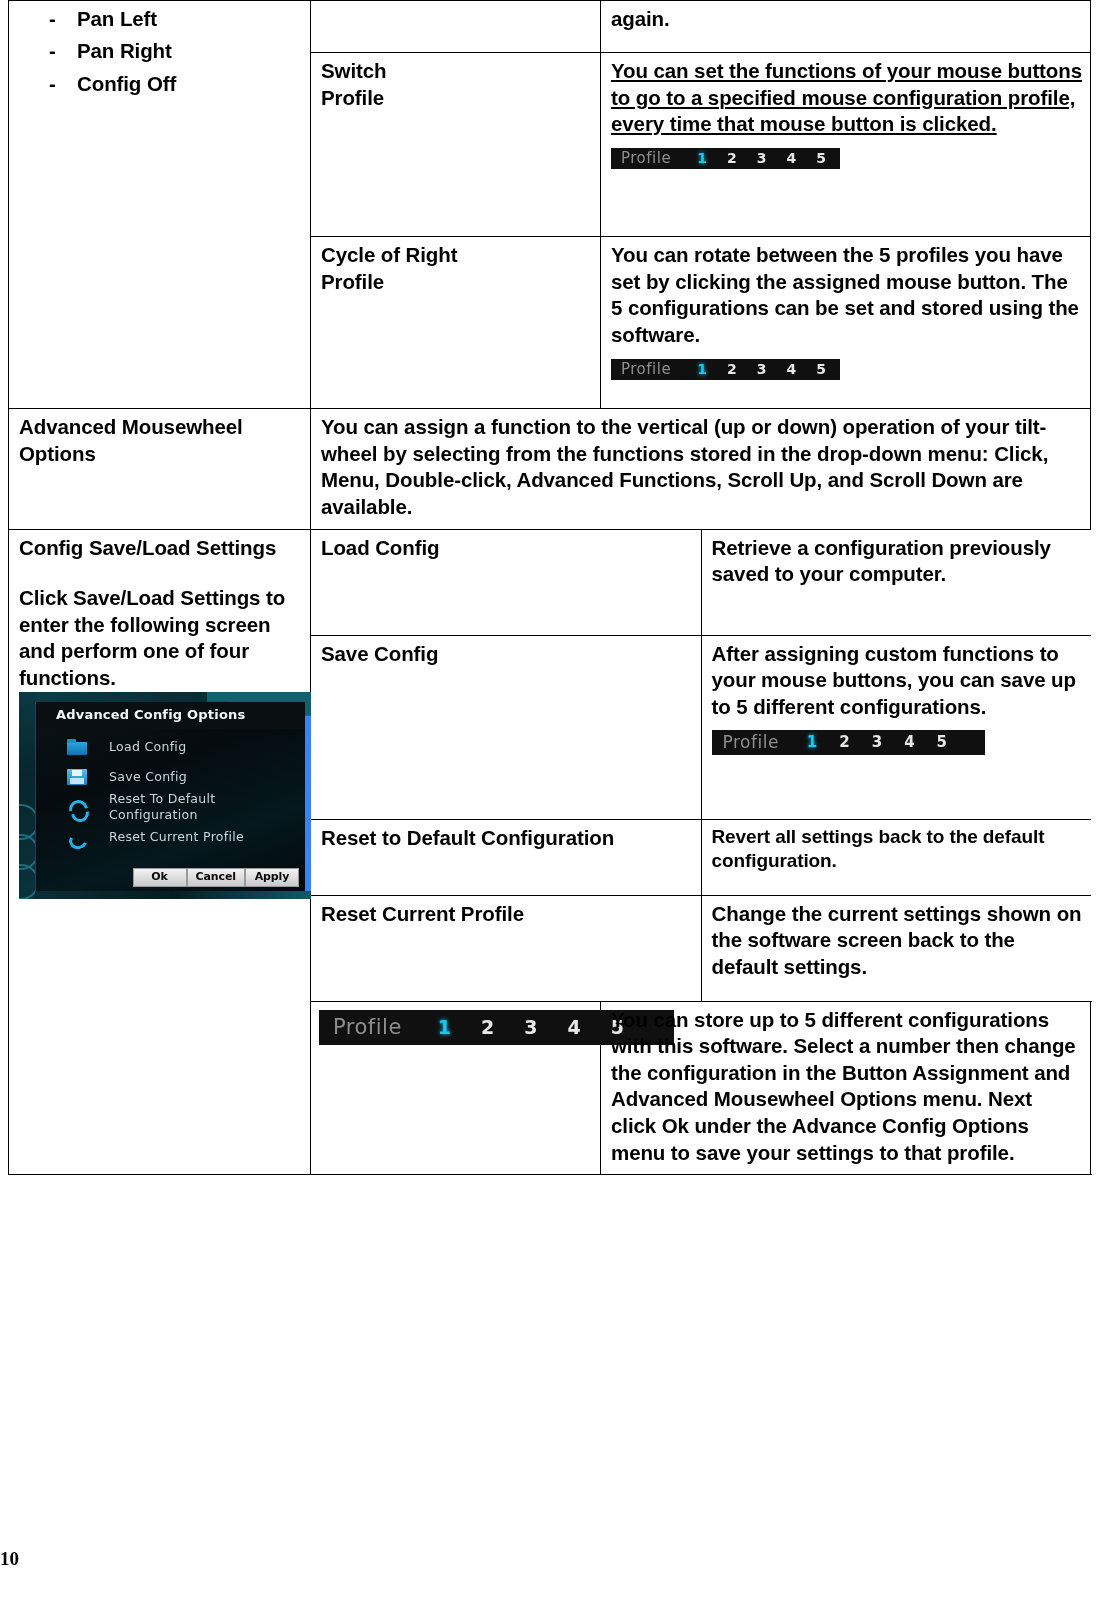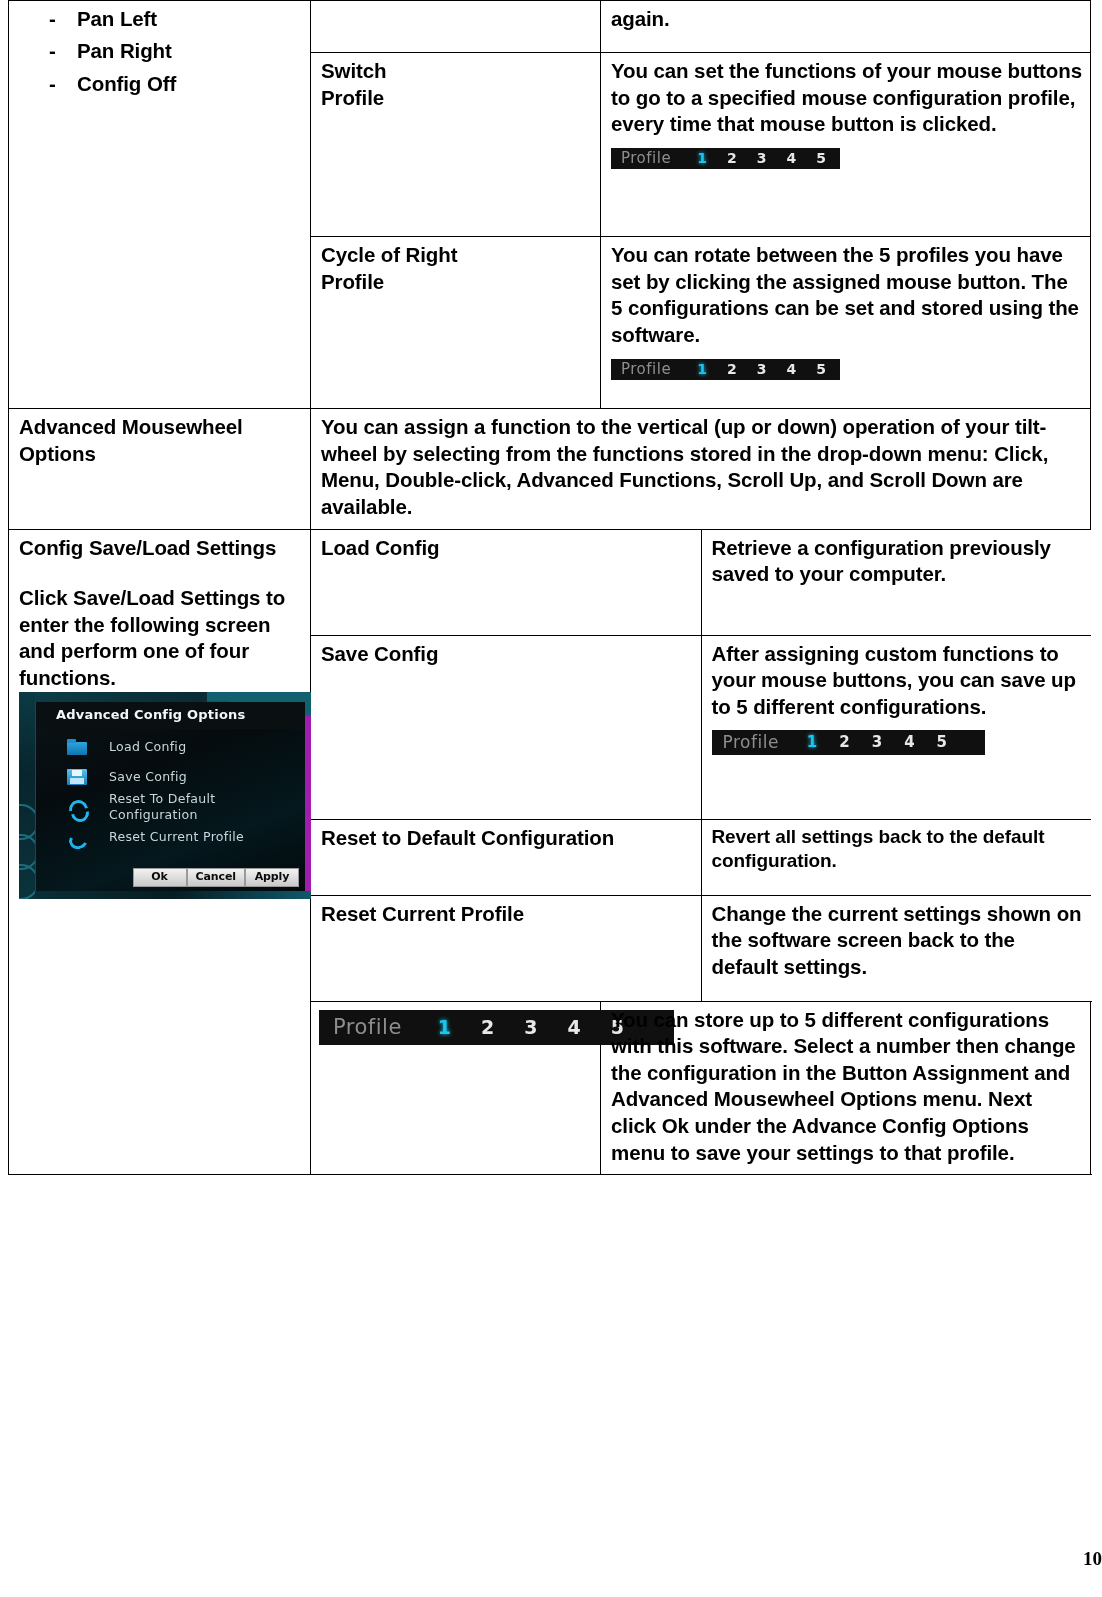--- a/index.html
+++ b/index.html
@@ -102,21 +102,21 @@
   
   .profile-strip.med {
     padding: 4px 16px 4px 11px;
   }
   .profile-strip.med .pf-label { font-size: 17px; margin-right: 28px; }
   .profile-strip.med .pf-num { font-size: 15px; margin-right: 22px; }
   .aco-dialog {
     position: relative;
     width: 292px;
     height: 207px;
-    background: #a21caf;
+    background: #3b82f6;
     overflow: hidden;
     font-family: "DejaVu Sans", sans-serif;
   }
   
   .aco-frame-left {
     position: absolute;
     left: 0; top: 0; bottom: 0;
     width: 16px;
     background: linear-gradient(180deg,#0b3a44 0%, #07252c 40%, #0a333c 100%);
   }
@@ -290,21 +290,21 @@
     height: 8px;
     background: linear-gradient(90deg,#0a2d35,#071d22 50%,#10586a);
   }
 
   
   .page-number {
     position: absolute;
     left: 0;
     right: 0;
     top: 1548px;
-    text-align: right;
+    text-align: left;
     font-size: 19px;
     font-weight: bold;
     font-family: "Liberation Serif", serif;
   }
 
   .cell-text { display: block; }
   .spacer-para { height: 24px; }
 </style>
 </head>
 <body>
@@ -338,21 +338,21 @@
         </td>
         <td style="height:38px;"></td>
         <td>again.</td>
       </tr>
 
       <tr>
         <td>
           <span>Switch</span><br>
           <span>Profile</span>
         </td>
-        <td style="height:170px;">
+        <td style="height:170px;text-decoration:underline;">
           <span class="cell-text">You can set the functions of your mouse buttons to go to a specified mouse configuration profile, every time that mouse button is clicked.</span>
           <div class="profile-strip">
             <span class="pf-label">Profile</span>
             <span class="pf-num active">1</span>
             <span class="pf-num">2</span>
             <span class="pf-num">3</span>
             <span class="pf-num">4</span>
             <span class="pf-num">5</span>
           </div>
         </td>

